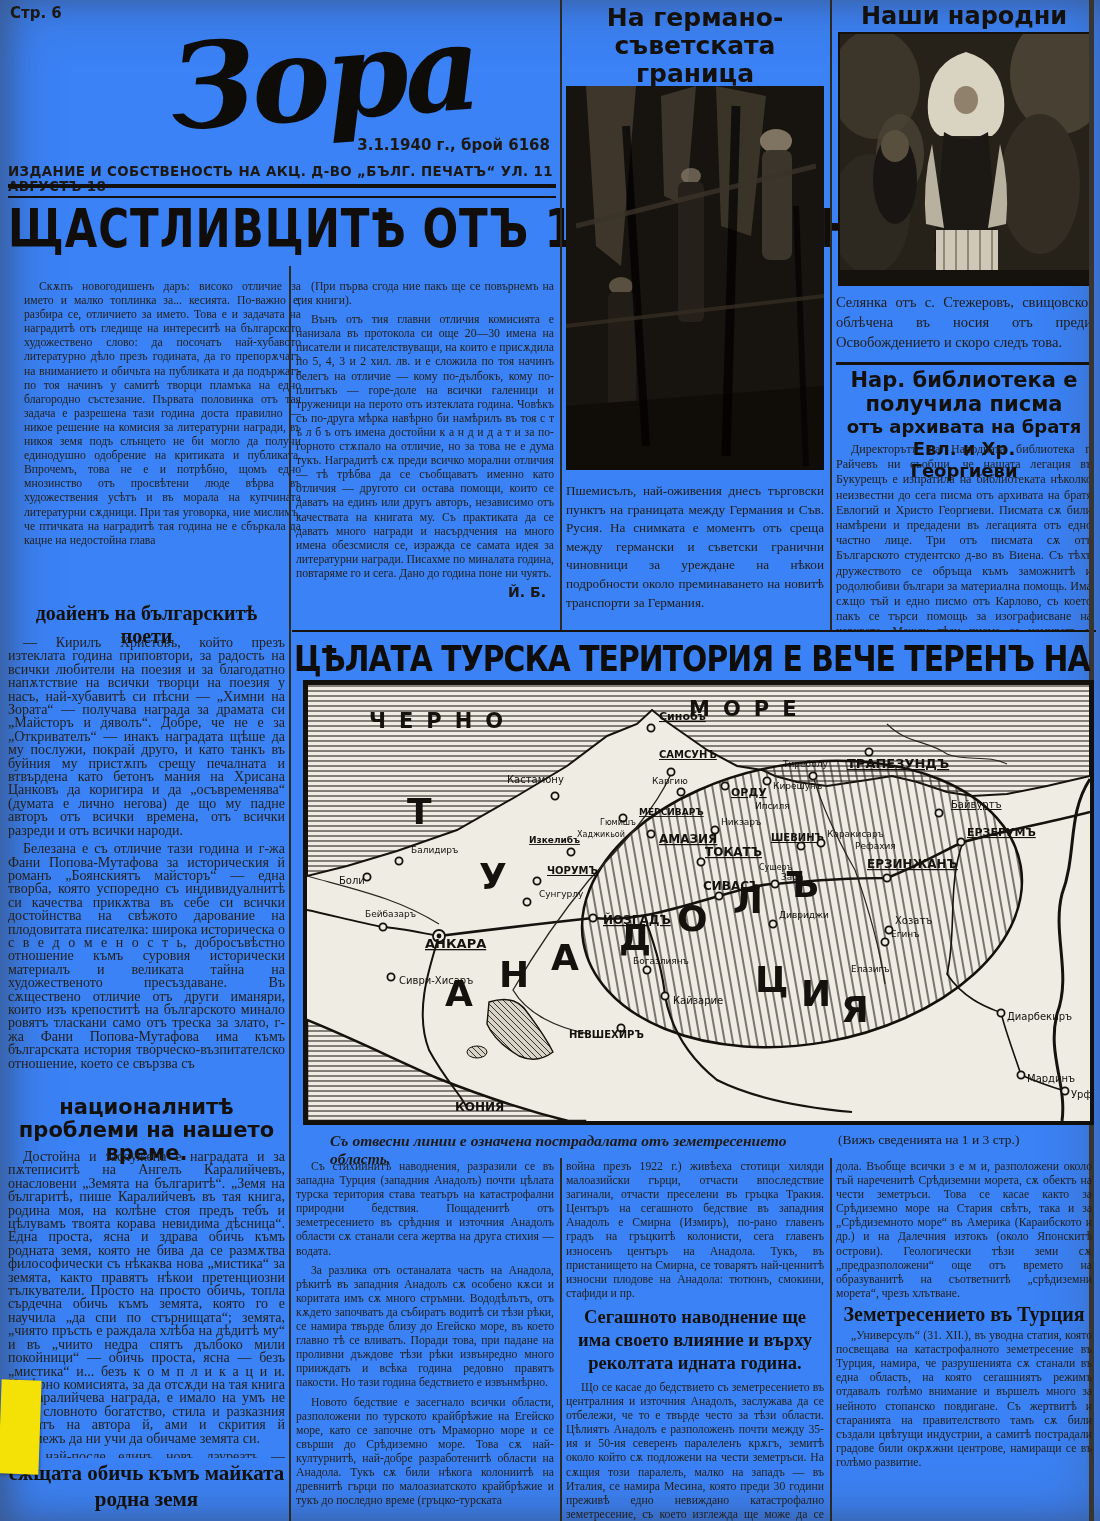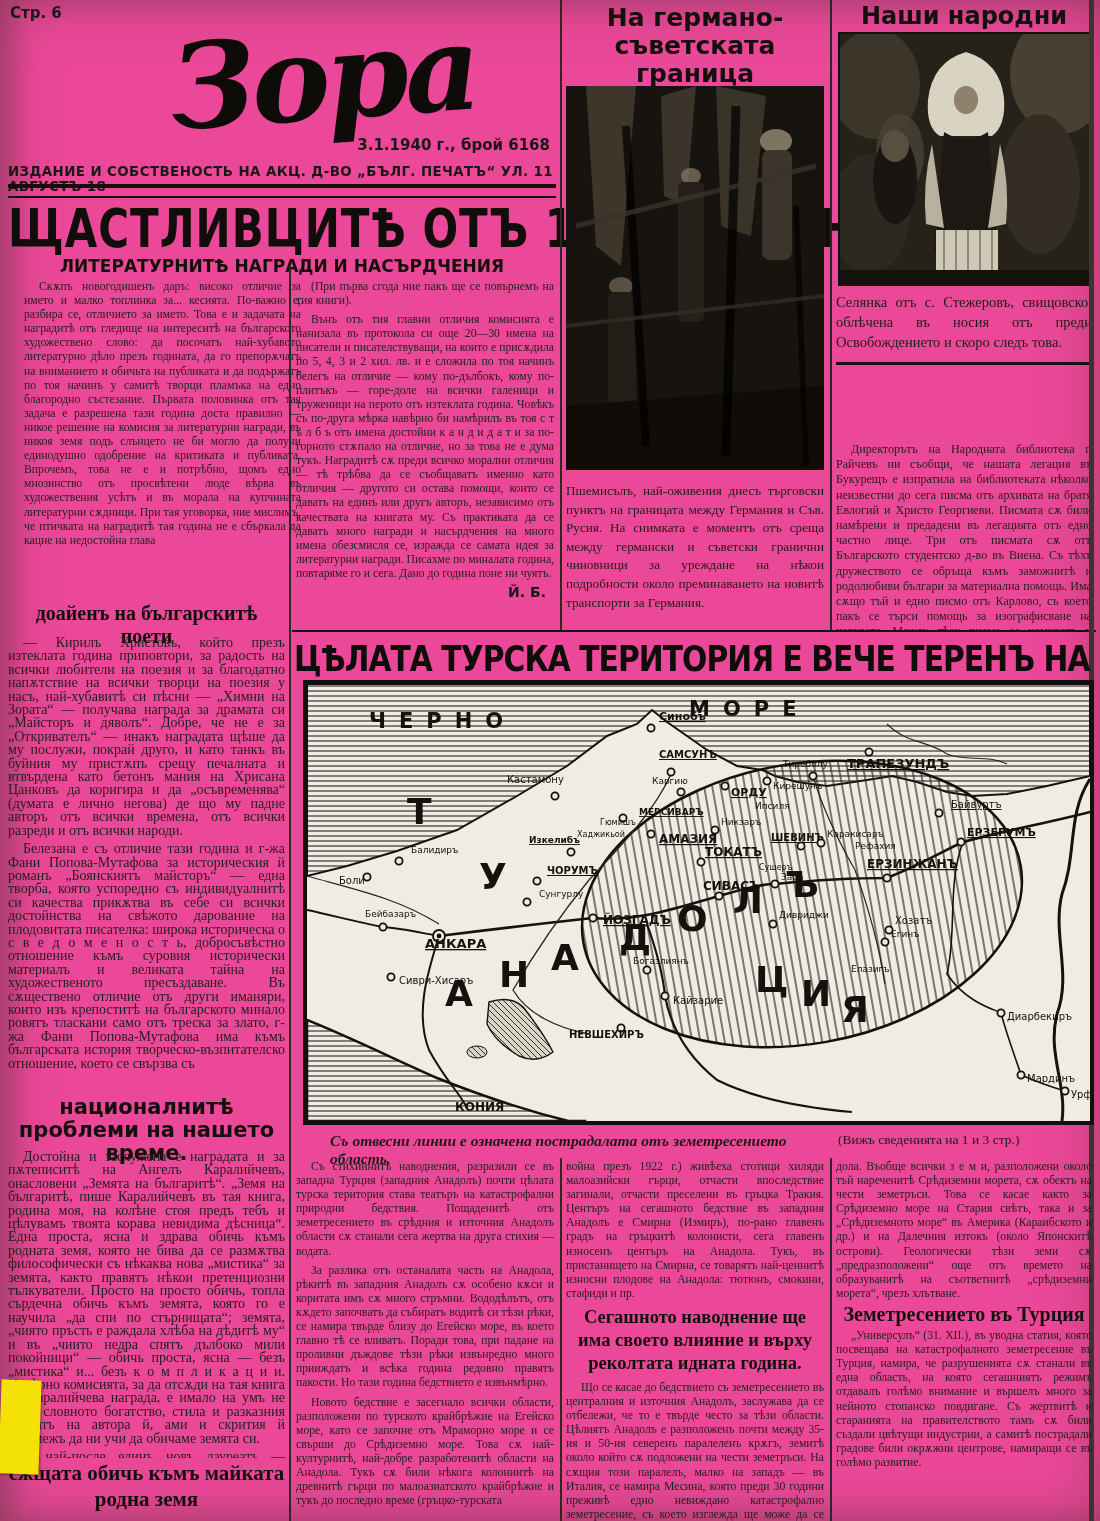--- a/index.html
+++ b/index.html
@@ -1,16 +1,16 @@
 <!DOCTYPE html>
 <html><head>
 <meta charset="utf-8">
 <style>
   html,body{margin:0;padding:0;background:#8d8a84;}
-  #page{position:relative;width:1100px;height:1521px;margin:0 auto;background:#ec4899;
+  #page{position:relative;width:1100px;height:1521px;margin:0 auto;background:#3b82f6;
         overflow:hidden;font-family:"Liberation Serif",serif;color:#1c1813;
         box-shadow:inset 0 0 60px rgba(60,50,40,.35), inset 12px 0 25px rgba(50,45,38,.25);}
   .abs{position:absolute;}
   .rule-v{background:#2c2822;width:2px;}
   .rule-h{background:#16130f;}
   .clip{overflow:hidden;}
   .body-txt{font-size:11.7px;line-height:14.1px;color:#231f19;}
   .body-sm{font-size:14px;line-height:13.4px;color:#231f19;}
   .para{margin:0 0 5px 0;text-indent:15px;text-align:justify;}
   .headline-main{font-family:"DejaVu Sans",sans-serif;font-weight:800;font-size:42px;
@@ -34,21 +34,20 @@
 <div id="page">
 
   <div class="abs" style="left:10px;top:4px;font-family:'DejaVu Sans',sans-serif;font-weight:700;font-size:15px;">Стр. 6</div>
 
   <div class="abs masthead" style="left:170px;top:8px;">Зора</div>
   <div class="abs" style="left:330px;top:136px;width:220px;text-align:right;font-family:'DejaVu Sans',sans-serif;font-weight:700;font-size:15px;">3.1.1940 г., брой 6168</div>
   <div class="abs" style="left:8px;top:164px;width:548px;font-family:'DejaVu Sans',sans-serif;font-weight:700;font-size:13.4px;letter-spacing:.4px;">ИЗДАНИЕ И СОБСТВЕНОСТЬ НА АКЦ. Д-ВО „БЪЛГ. ПЕЧАТЪ“ УЛ. 11 АВГУСТЪ 18</div>
   <div class="abs" style="left:8px;top:184px;width:548px;height:8px;border-top:4px solid #14110d;border-bottom:2px solid #14110d;"></div>
 
   <div class="abs headline-main" style="left:8px;top:198px;">ЩАСТЛИВЦИТѢ ОТЪ 1939 ГОДИНА</div>
-  <div class="abs subhead-main" style="left:8px;top:256px;width:548px;">ЛИТЕРАТУРНИТѢ НАГРАДИ И НАСЪРДЧЕНИЯ</div>
 
   <div class="abs clip body-txt" style="left:24px;top:280px;width:277px;height:322px;">
 
   <p class="para">Скѫпъ новогодишенъ даръ: високо отличие за името и малко топлинка за... кесията. По-важно е, разбира се, отличието за името. Това е и задачата на наградитѣ отъ гледище на интереситѣ на българското художествено слово: да посочатъ най-хубавото литературно дѣло презъ годината, да го препорѫчатъ на вниманието и обичьта на публиката и да подържатъ по тоя начинъ у самитѣ творци пламъка на едно благородно състезание. Първата половинка отъ тая задача е разрешена тази година доста правилно — никое решение на комисия за литературни награди, въ никоя земя подъ слънцето не би могло да получи единодушно одобрение на критиката и публиката. Впрочемъ, това не е и потрѣбно, щомъ едно мнозинство отъ просвѣтени люде вѣрва въ художествения усѣтъ и въ морала на купчината литературни сѫдници. При тая уговорка, ние мислимъ, че птичката на наградитѣ тая година не е сбъркала да кацне на недостойна глава</p>
     </div>
   <div class="abs serif-head" style="left:8px;top:602px;width:277px;font-size:20px;">доайенъ на българскитѣ поети</div>
 
   <div class="abs clip body-txt" style="left:296px;top:280px;width:258px;height:300px;">
 
   <p class="para">(При първа сгода ние пакъ ще се повърнемъ на тия книги).</p>
@@ -112,20 +111,25 @@
       <path d="M92,110 q-10,40 -6,80 l18,4 z" fill="#b9b1a0"></path>
       <path d="M160,110 q10,40 6,80 l-18,4 z" fill="#b9b1a0"></path>
       <rect x="96" y="196" width="62" height="40" fill="#cfc8b6"></rect>
       <path d="M104,196 l0,40 M116,196 l0,40 M128,196 l0,40 M140,196 l0,40 M152,196 l0,40" stroke="#8f887a" stroke-width="2"></path>
       <rect x="0" y="236" width="252" height="14" fill="#15110d"></rect>
     </svg>
   </div>
   <div class="abs caption" style="left:836px;top:292px;width:256px;font-size:14.5px;line-height:20px;">Селянка отъ с. Стежеровъ, свищовско, облѣчена въ носия отъ преди Освобождението и скоро следъ това.</div>
   <div class="abs rule-h" style="left:836px;top:362px;width:256px;height:3px;"></div>
 
+  <div class="abs sec-head" style="left:836px;top:368px;width:256px;">
+    <div style="font-size:21px;line-height:24px;">Нар. библиотека е получила писма</div>
+    <div style="font-size:18px;line-height:22px;">отъ архивата на братя Евл. и Хр.</div>
+    <div style="font-size:18px;line-height:22px;">Георгиеви</div>
+  </div>
   <div class="abs clip" style="left:836px;top:442px;width:256px;height:188px;font-size:12.1px;line-height:15.2px;text-align:justify;color:#231f19;">
     <p class="para">Директорътъ на Народната библиотека г. Райчевъ ни съобщи, че нашата легация въ Букурещъ е изпратила на библиотеката нѣколко неизвестни до сега писма отъ архивата на братя Евлогий и Христо Георгиеви. Писмата сѫ били намѣрени и предадени въ легацията отъ едно частно лице. Три отъ писмата сѫ отъ Българското студентско д-во въ Виена. Съ тѣхъ дружеството се обръща къмъ заможнитѣ и родолюбиви българи за материална помощь. Има сѫщо тъй и едно писмо отъ Карлово, съ което пакъ се търси помощь за изографисване на черквата. Между тѣзи писма се намиратъ и отчети на Българското благотворително д-во въ Одеса, заедно съ съпроводителното писмо.</p>
   </div>
 
   <div class="abs rule-v" style="left:289px;top:266px;height:1255px;"></div>
   <div class="abs rule-v" style="left:560px;top:0;height:632px;"></div>
   <div class="abs rule-v" style="left:830px;top:0;height:632px;"></div>
   <div class="abs rule-v" style="left:560px;top:1158px;height:363px;"></div>
   <div class="abs rule-v" style="left:830px;top:1158px;height:363px;"></div>
   <div class="abs rule-h" style="left:292px;top:630px;width:804px;height:2px;"></div>

